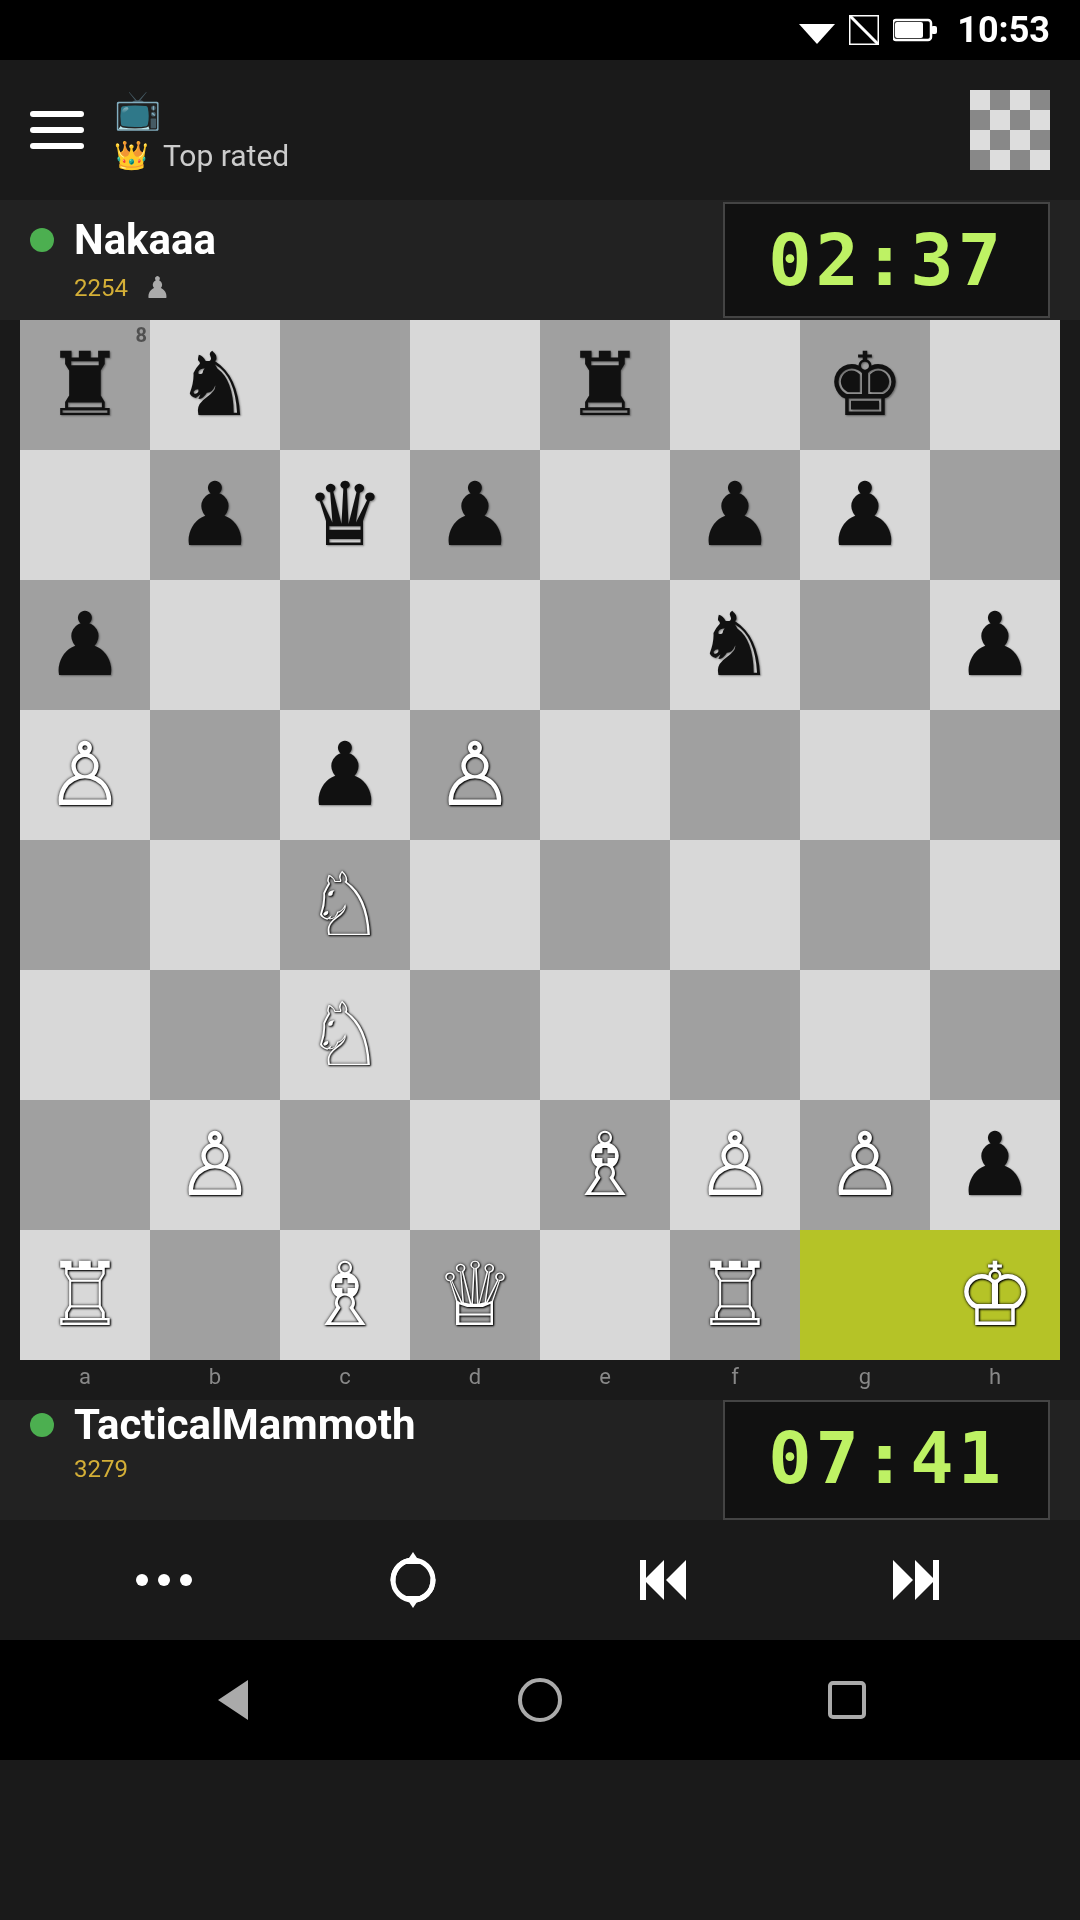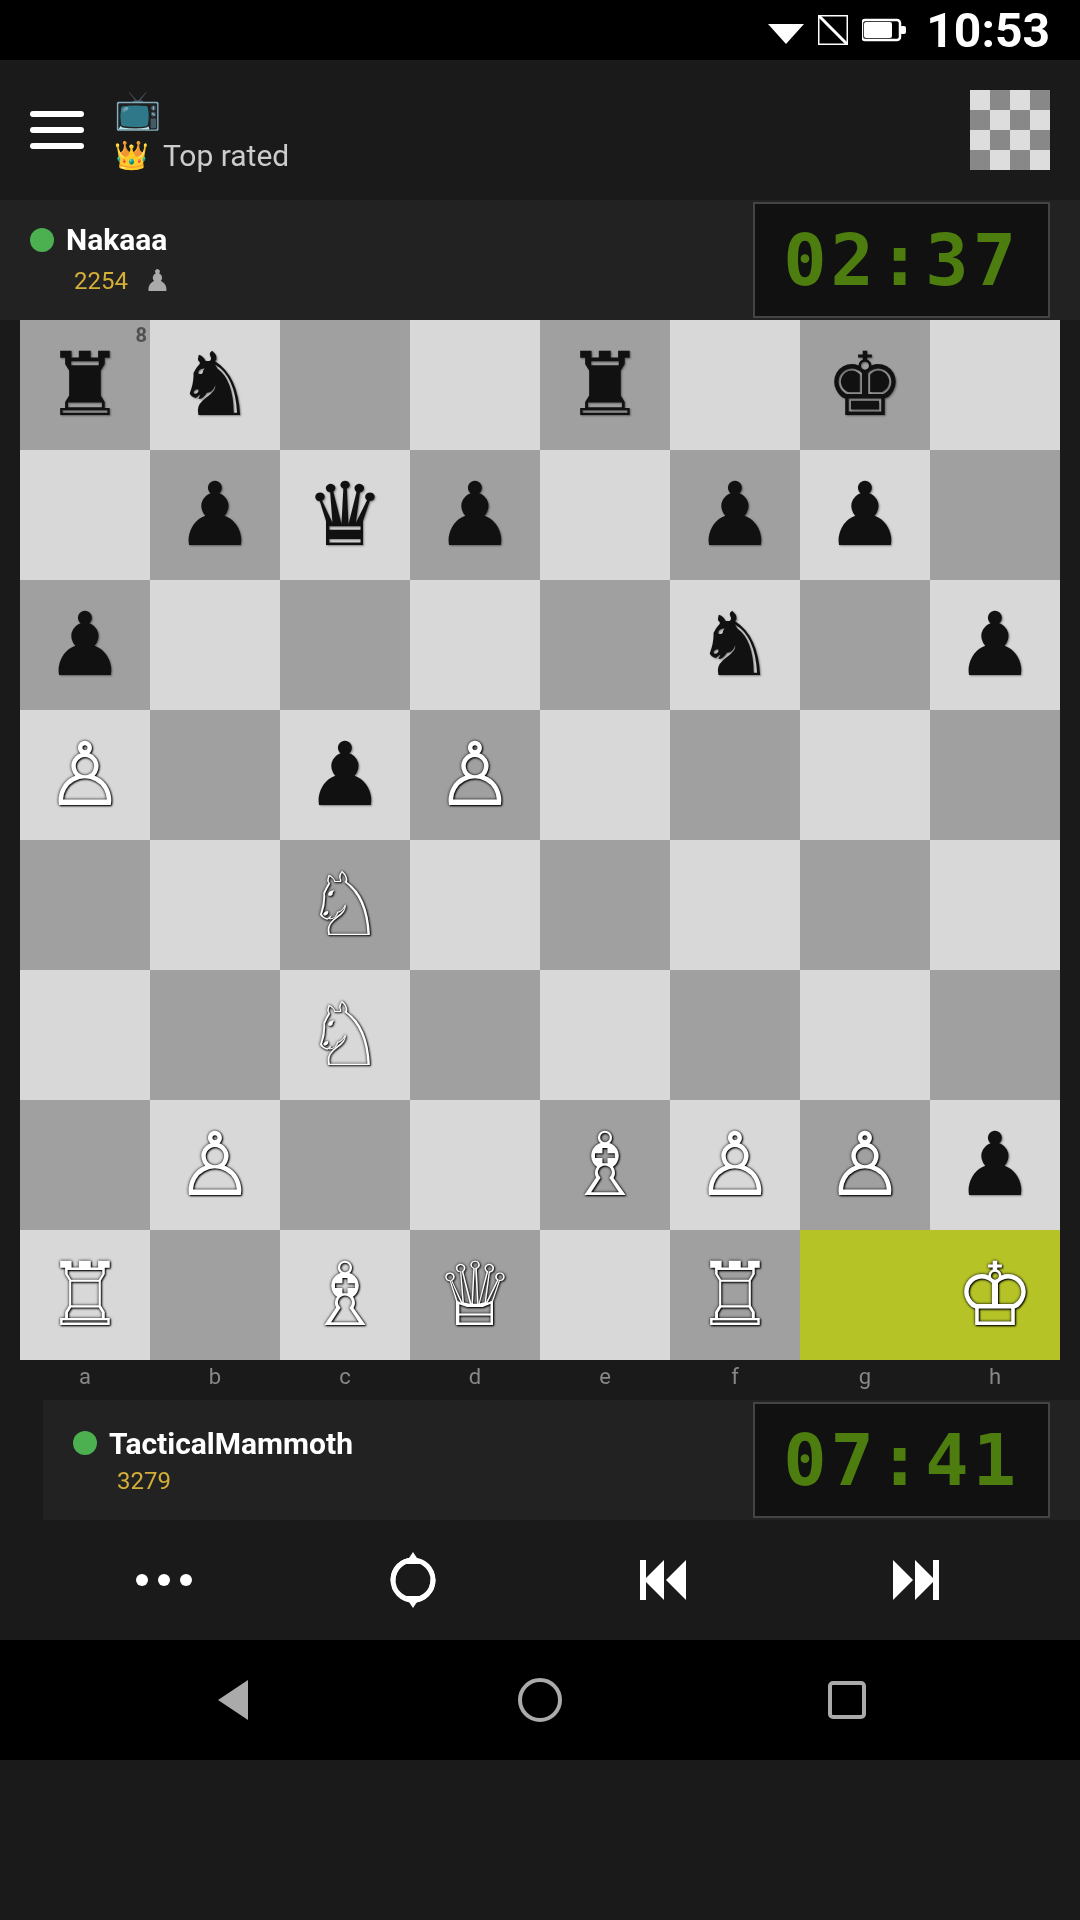--- a/index.html
+++ b/index.html
@@ -21,21 +21,21 @@
       justify-content: flex-end;
       padding: 0 30px;
       gap: 20px;
     }
     .status-bar-icons {
       display: flex;
       align-items: center;
       gap: 14px;
     }
     .status-time {
-      font-size: 48px;
+      font-size: 36px;
       font-weight: bold;
       color: #fff;
     }
 
     
     .top-bar {
       background: #1a1a1a;
       height: 140px;
       display: flex;
       align-items: center;
@@ -103,22 +103,22 @@
       justify-content: space-between;
     }
     .player-left {
       display: flex;
       flex-direction: column;
       gap: 6px;
     }
     .player-name-row {
       display: flex;
       align-items: center;
-      gap: 12px;
-      font-size: 30px;
+      gap: 20px;
+      font-size: 42px;
       font-weight: bold;
     }
     .online-dot {
       width: 24px;
       height: 24px;
       border-radius: 50%;
       background: #4caf50;
       flex-shrink: 0;
     }
     .player-rating-row {
@@ -128,25 +128,25 @@
       padding-left: 44px;
     }
     .player-rating {
       font-size: 24px;
       color: #d4af37;
     }
     .piece-icon { font-size: 30px; color: #aaa; }
     .timer-box {
       background: #111;
       border: 2px solid #444;
-      padding: 14px 28px;
+      padding: 14px 43px;
       font-size: 72px;
       font-weight: bold;
       font-family: monospace;
-      color: #4d7c0f;
+      color: #bef264;
       letter-spacing: 4px;
     }
 
     
     .chess-board-container {
       position: relative;
       width: 1080px;
       height: 1080px;
     }
     .chess-board {
@@ -205,24 +205,22 @@
       font-size: 22px;
       color: #888;
       padding: 4px 0;
     }
 
     
     .player-info-bottom {
       background: #222;
       height: 120px;
       display: flex;
-      align-items: center;
       padding: 0 30px;
       justify-content: space-between;
-      margin-left: 43px;
     }
 
     
     .controls {
       background: #1a1a1a;
       height: 120px;
       display: flex;
       align-items: center;
       justify-content: space-around;
       padding: 0 40px;

